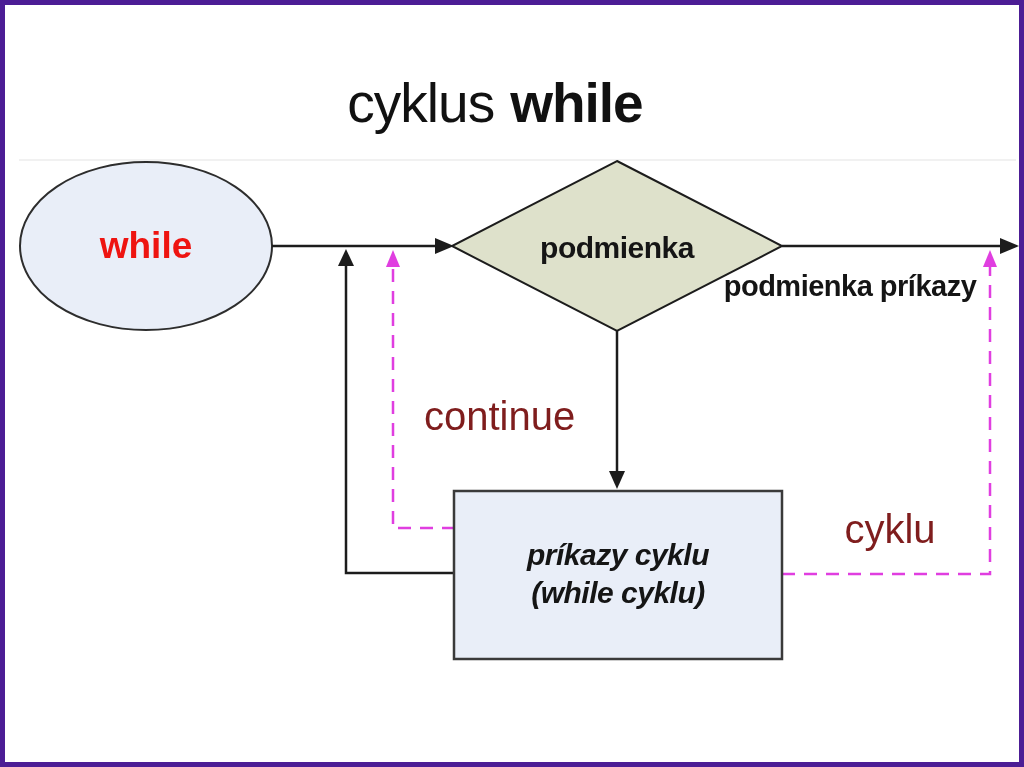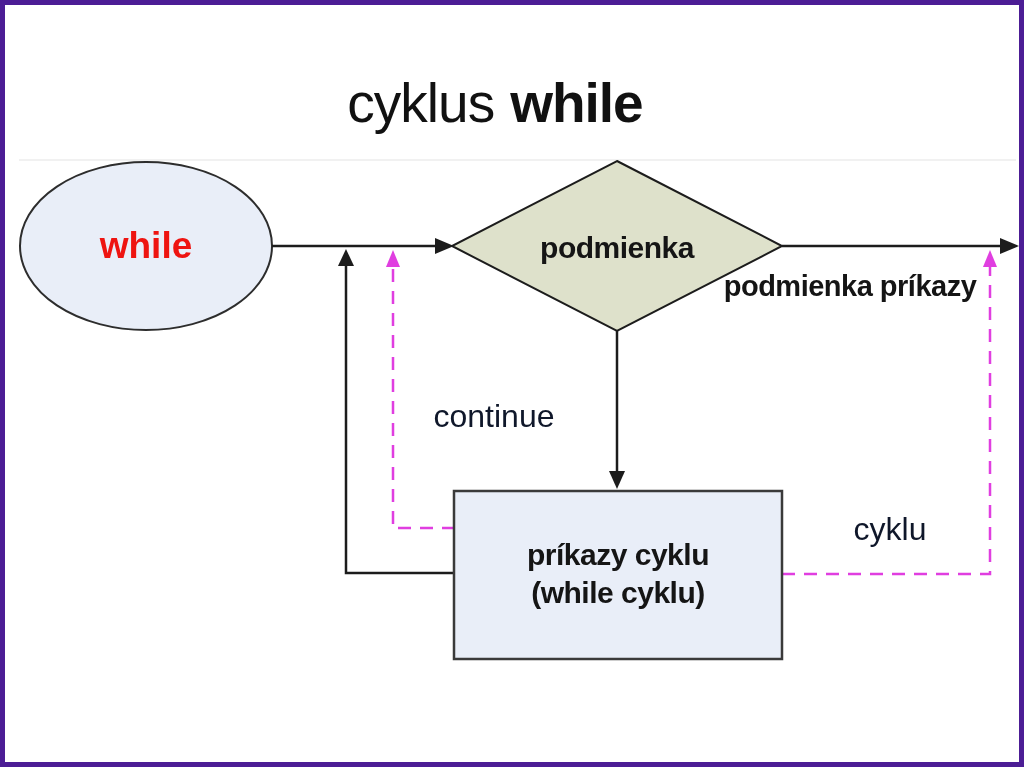--- a/index.html
+++ b/index.html
@@ -30,26 +30,26 @@
     text-align:center;font-weight:bold;font-size:37px;line-height:40px;
     color:#ee1411;letter-spacing:0;
   }
   .cond-label{left:447px;top:226px;width:330px;}
   .end-label{left:760px;top:191px;width:260px;}
   .false-label{left:715px;top:264px;width:260px;font-size:29px;}
   .true-label{left:630px;top:375px;width:260px;}
   .body-label{
     position:absolute;left:449px;top:531px;width:328px;
     text-align:center;font-weight:bold;font-size:30px;line-height:38px;
-    color:#151515;letter-spacing:-0.5px;
+    color:#151515;letter-spacing:-0.5px;font-style:italic;
   }
   .magenta-label{
     position:absolute;
-    font-size:32px;line-height:36px;font-weight:normal;
-    color:#0f172a;text-align:center;white-space:nowrap;
+    font-size:40px;line-height:36px;font-weight:normal;
+    color:#7f1d1d;text-align:center;white-space:nowrap;
   }
   .continue-label{left:419px;top:393px;width:140px;}
   .break-label{left:815px;top:506px;width:140px;}
 </style>
 </head>
 <body>
 
 <div class="slide">
 
   <svg class="flow-svg" width="1024" height="767" viewBox="0 0 1024 767">

